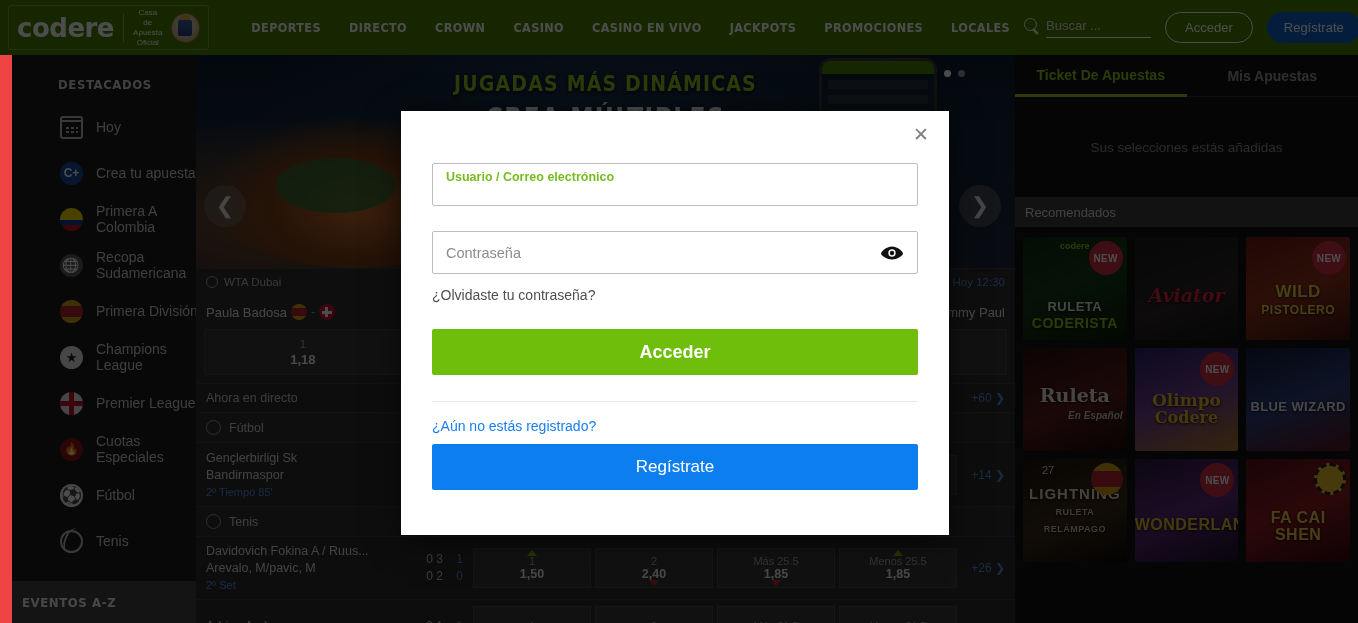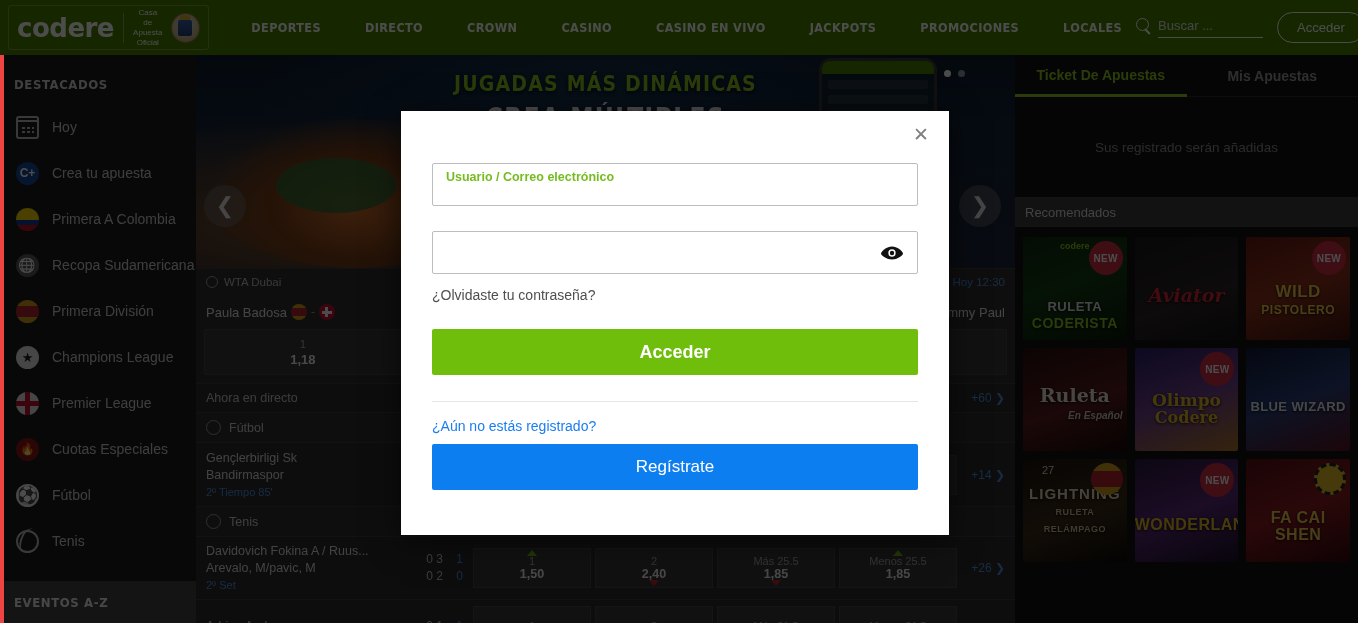--- a/index.html
+++ b/index.html
@@ -40,21 +40,21 @@
     content:""; position:absolute; left:50%; top:52%; transform:translate(-50%,-50%);
     width:14px; height:16px; border-radius:2px;
     background:linear-gradient(180deg,#3a5fa8 0%,#24407a 100%);
   }
   .logo-crest::before{
     content:""; position:absolute; left:50%; top:6%; transform:translate(-50%,0);
     width:11px; height:7px; border-radius:3px 3px 1px 1px;
     background:#d8b23a;
   }
 
-  .nav { display:flex; align-items:center; margin-left:28px; gap:16px; }
+  .nav { display:flex; align-items:center; margin-left:28px; gap:0; }
   .nav-item {
     color:#fff; font-size:12.5px; font-weight:bold; letter-spacing:.4px;
     padding:0 14px; cursor:pointer; white-space:nowrap;
     font-family:"DejaVu Sans Condensed","Liberation Sans", sans-serif;
   }
 
   .header-right { margin-left:auto; display:flex; align-items:center; gap:14px; padding-right:18px; }
   .search-wrap { display:flex; align-items:flex-end; gap:6px; padding-bottom:2px; }
   .search-icon { width:16px; height:16px; position:relative; flex:0 0 auto; margin-bottom:4px;}
   .search-icon::before{
@@ -77,22 +77,22 @@
     font-family:"Liberation Sans", sans-serif;
   }
   .btn-registrate-top {
     border:0; color:#fff; background:#0d62c9;
     border-radius:16px; font-size:13px; padding:8px 17px; cursor:pointer;
     font-family:"Liberation Sans", sans-serif;
   }
 
   
   .sidebar {
-    position:absolute; top:55px; left:4px; width:196px; height:568px;
-    background:#1b1b1b; border-right:1px solid #2a2a2a; overflow:hidden;
+    position:absolute; top:55px; left:12px; width:196px; height:568px;
+    background:#1b1b1b; border-right:1px solid #2a2a2a; overflow:hidden;padding-left:36px;
   }
   .sb-section-title {
     font-size:13px; font-weight:bold; color:#d6d6d6; letter-spacing:.6px;
     padding:22px 0 12px 10px;
     font-family:"DejaVu Sans Condensed","Liberation Sans", sans-serif;
   }
   .sb-item { display:flex; align-items:center; gap:13px; height:46px; padding-left:12px; cursor:pointer; }
   .sb-label { font-size:14px; color:#cfcfcf; }
   .sb-ico { width:23px; height:23px; flex:0 0 auto; position:relative; }
 
@@ -559,21 +559,21 @@
         </div>
         <div class="m-more"></div>
       </div>
     </div>
 
     <div class="rpanel">
       <div class="rtabs">
         <div class="rtab active">Ticket De Apuestas</div>
         <div class="rtab">Mis Apuestas</div>
       </div>
-      <div class="rempty">Sus registrado serán añadidas</div>
+      <div class="rempty">Sus selecciones estás añadidas</div>
       <div class="rrec-bar">Recomendados</div>
 
       <div class="grid">
 
         <div class="tile t-ruleta">
           <span class="tile-logo-top">codere</span>
           <span class="badge-new">NEW</span>
           <span class="tile-label">
             <span class="lbl-ruleta-1">RULETA</span><br>
             <span class="lbl-ruleta-2">CODERISTA</span>
@@ -650,20 +650,21 @@
       <div class="modal-body">
 
         <div class="field focused">
           <span class="float-label">Usuario / Correo electrónico</span>
           <input class="field-input" type="text" style="margin-top: 14px;">
         </div>
 
         <div class="field-gap"></div>
 
         <div class="field">
+          <input class="field-input" type="password" placeholder="Contraseña" style="">
           <span class="eye-icon">
             <svg viewBox="0 0 24 14" width="22" height="14">
               <path d="M12 0C6 0 1.7 4.6 0.4 6.4c-0.5 0.7-0.5 1.5 0 2.2C1.7 10.4 6 14 12 14s10.3-3.6 11.6-5.4c0.5-0.7 0.5-1.5 0-2.2C22.3 4.6 18 0 12 0z" fill="#111"></path>
               <circle cx="12" cy="7" r="4" fill="#fff"></circle>
               <circle cx="12" cy="7" r="2.4" fill="#111"></circle>
             </svg>
           </span>
         </div>
 
         <div class="forgot">¿Olvidaste tu contraseña?</div>

